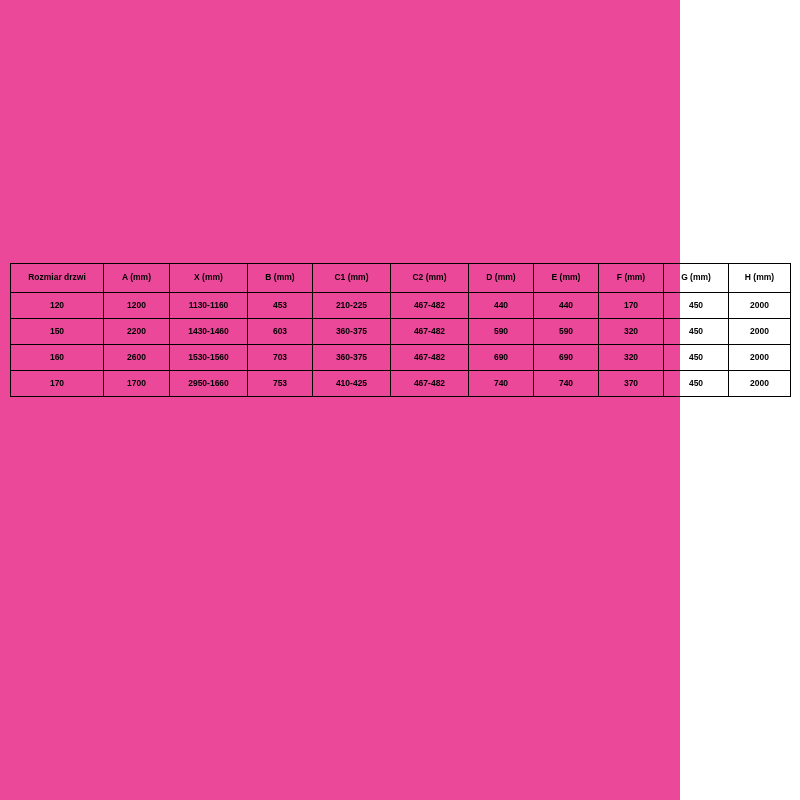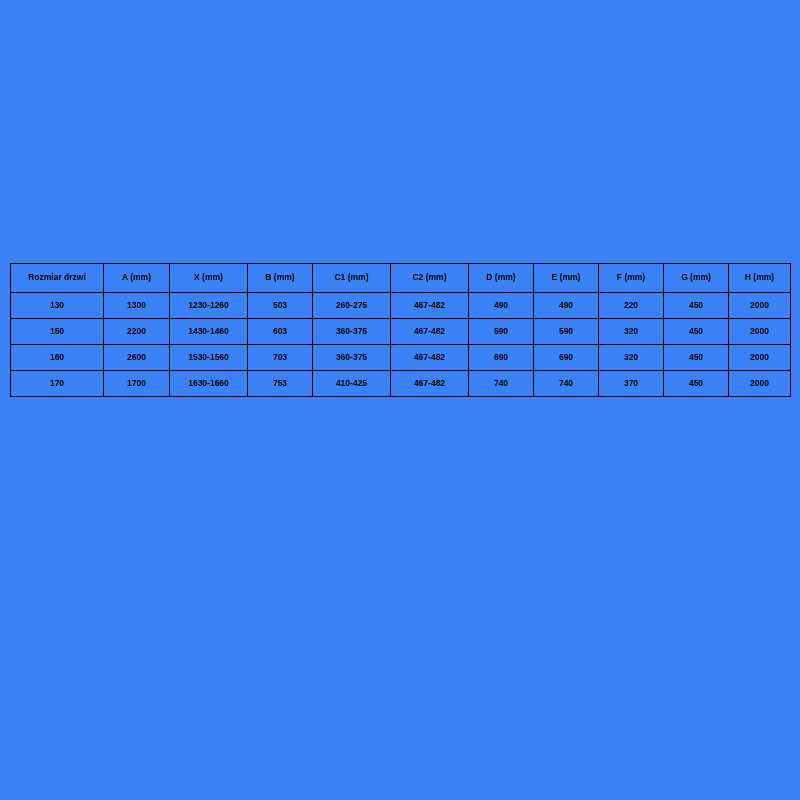--- a/index.html
+++ b/index.html
@@ -11,23 +11,23 @@
     width: 800px;
     height: 800px;
     font-family: "Liberation Sans", sans-serif;
     position: relative;
     overflow: hidden;
   }
   .sheet {
     position: absolute;
     left: 0;
     top: 0;
-    width: 800px;
+    width: 680px;
     height: 800px;
-    background: #3b82f6;
+    background: #ec4899;
   }
   .table-wrap {
     position: absolute;
     left: 10px;
     top: 263px;
     width: 780px;
   }
   table.spec-table {
     border-collapse: collapse;
     width: 780px;
@@ -94,29 +94,29 @@
           <th>C2 (mm)</th>
           <th>D (mm)</th>
           <th>E (mm)</th>
           <th>F (mm)</th>
           <th>G (mm)</th>
           <th>H (mm)</th>
         </tr>
       </thead>
       <tbody>
         <tr>
-          <td>130</td>
-          <td>1300</td>
-          <td>1230-1260</td>
-          <td>503</td>
-          <td>260-275</td>
+          <td>120</td>
+          <td>1200</td>
+          <td>1130-1160</td>
+          <td>453</td>
+          <td>210-225</td>
           <td>467-482</td>
-          <td>490</td>
-          <td>490</td>
-          <td>220</td>
+          <td>440</td>
+          <td>440</td>
+          <td>170</td>
           <td>450</td>
           <td>2000</td>
         </tr>
         <tr>
           <td>150</td>
           <td>2200</td>
           <td>1430-1460</td>
           <td>603</td>
           <td>360-375</td>
           <td>467-482</td>
@@ -135,21 +135,21 @@
           <td>467-482</td>
           <td>690</td>
           <td>690</td>
           <td>320</td>
           <td>450</td>
           <td>2000</td>
         </tr>
         <tr>
           <td>170</td>
           <td>1700</td>
-          <td>1630-1660</td>
+          <td>2950-1660</td>
           <td>753</td>
           <td>410-425</td>
           <td>467-482</td>
           <td>740</td>
           <td>740</td>
           <td>370</td>
           <td>450</td>
           <td>2000</td>
         </tr>
       </tbody>

